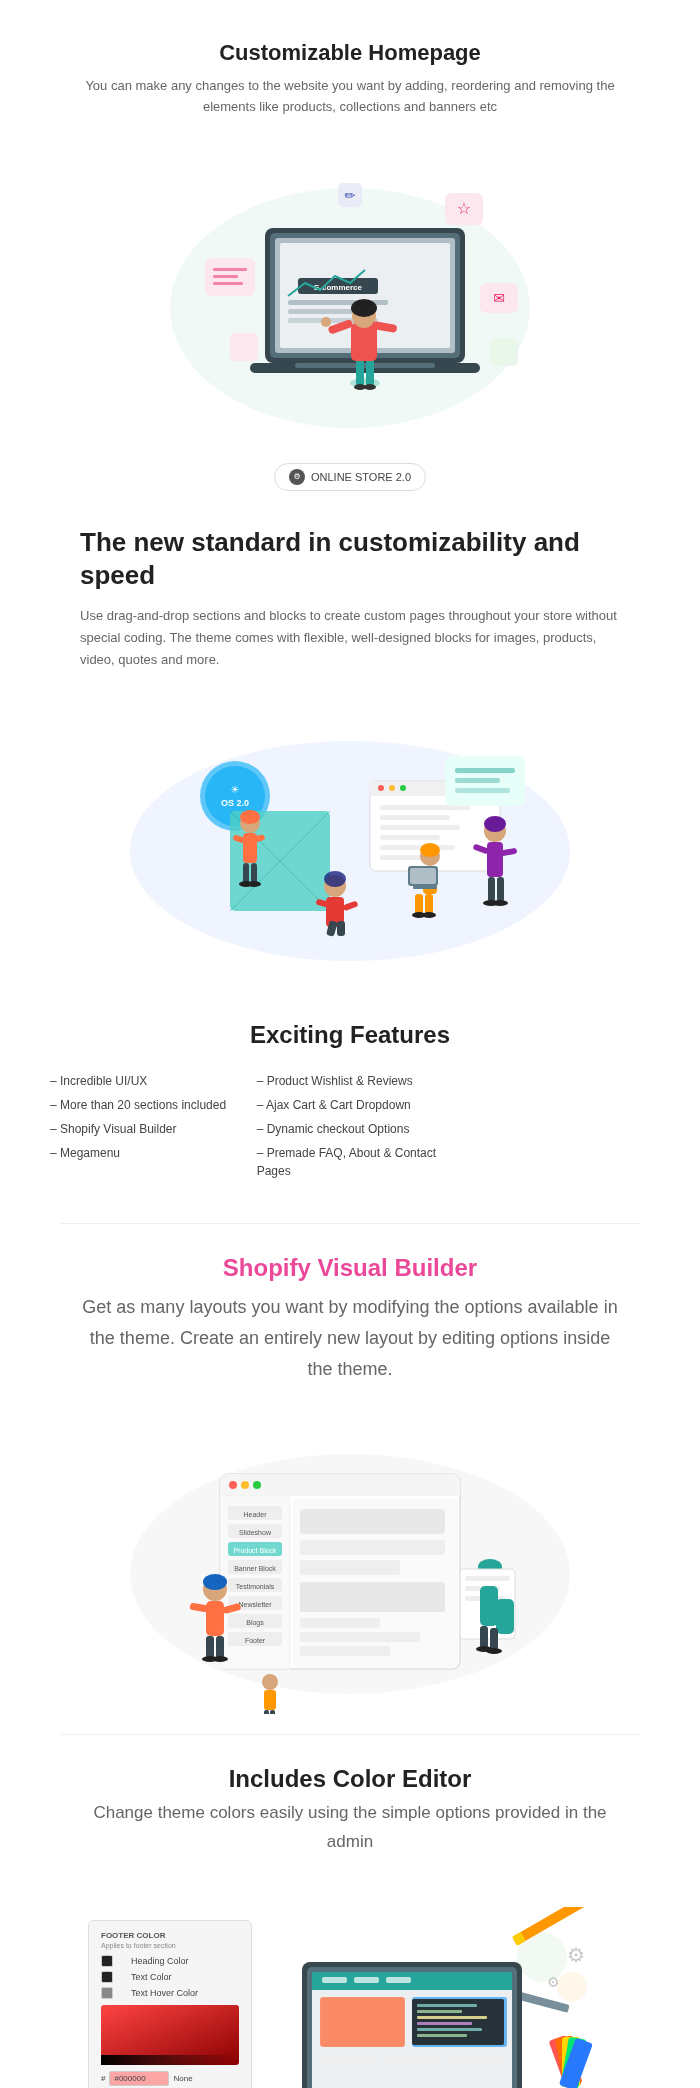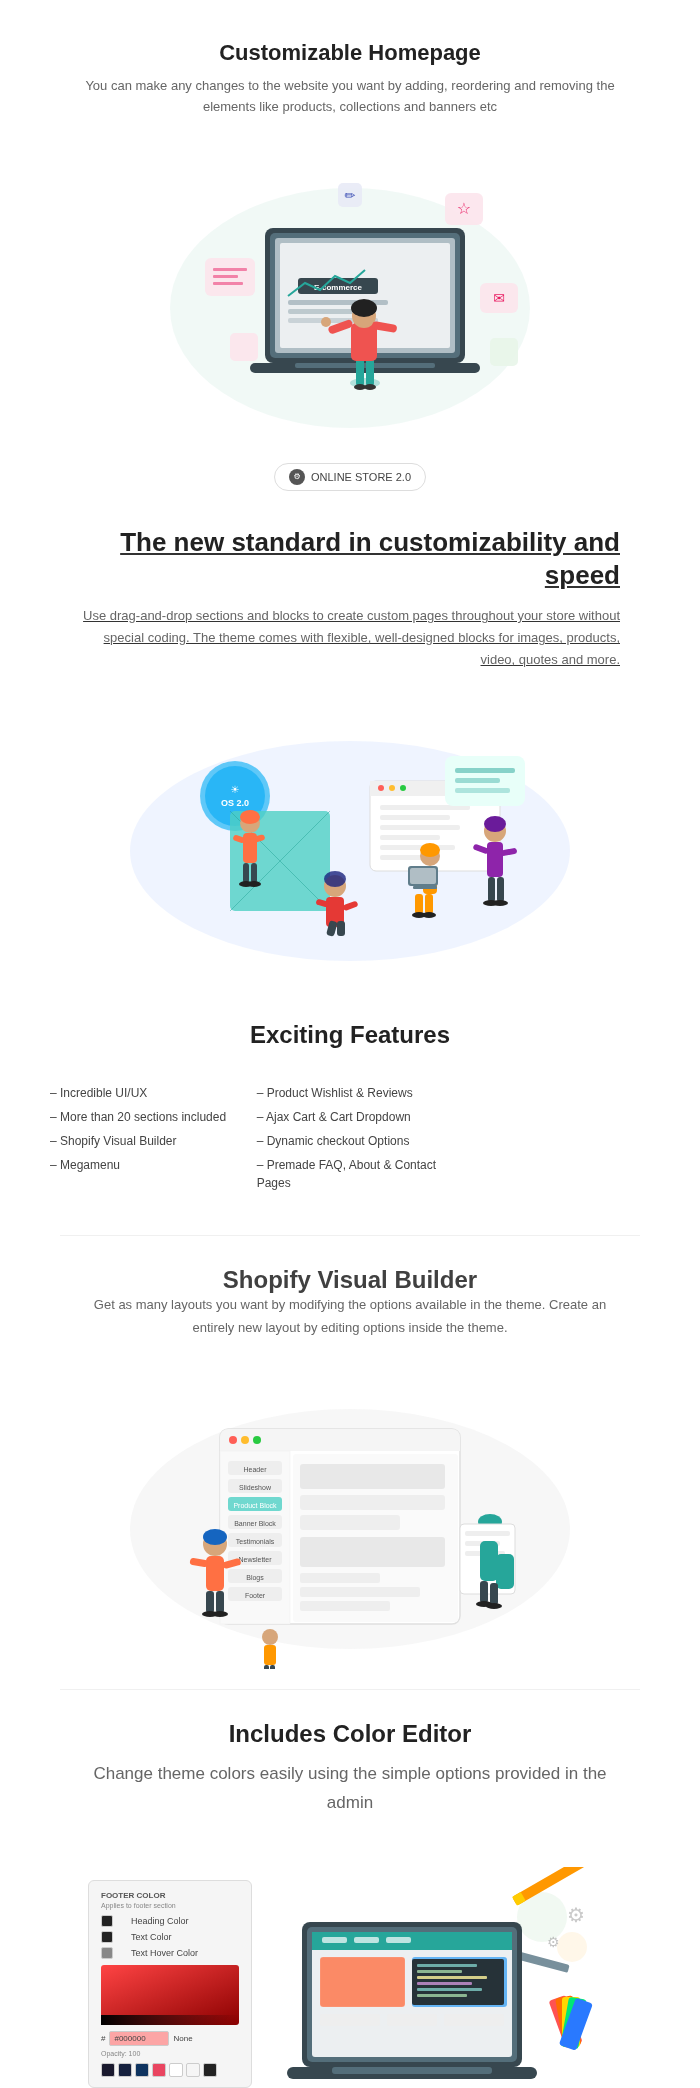--- a/index.html
+++ b/index.html
@@ -59,22 +59,21 @@
       justify-content: center;
     }
     .badge-online-store .badge-icon span {
       color: #fff;
       font-size: 8px;
     }
 
     
     .section-2 {
       padding: 10px 80px 30px;
-      text-align: right;
-      text-decoration: underline;
+      text-align: left;
     }
     .section-2 h2 {
       font-size: 26px;
       font-weight: 700;
       color: #222;
       line-height: 1.3;
       margin-bottom: 12px;
     }
     .section-2 p {
       font-size: 13px;
@@ -84,21 +83,21 @@
 
     
     .section-3 {
       padding: 30px 50px 30px;
       text-align: center;
     }
     .section-3 h2 {
       font-size: 24px;
       font-weight: 700;
       color: #222;
-      margin-bottom: 32px;
+      margin-bottom: 20px;
     }
     .features-grid {
       display: grid;
       grid-template-columns: 1fr 1fr 1fr;
       gap: 4px 20px;
       text-align: left;
       font-size: 12px;
       color: #444;
     }
     .features-grid .feature-item {
@@ -107,38 +106,39 @@
     }
 
     
     .section-4 {
       padding: 20px 80px 20px;
       text-align: center;
     }
     .section-4 h2 {
       font-size: 24px;
       font-weight: 700;
-      color: #404040;
+      color: #ec4899;
+      margin-bottom: 10px;
     }
     .section-4 p {
-      font-size: 13px;
+      font-size: 18px;
       color: #666;
       line-height: 1.7;
     }
 
     
     .section-5 {
       padding: 20px 80px 30px;
       text-align: center;
     }
     .section-5 h2 {
       font-size: 24px;
       font-weight: 700;
       color: #222;
-      margin-bottom: 12px;
+      margin-bottom: 6px;
     }
     .section-5 p {
       font-size: 17px;
       color: #666;
       line-height: 1.7;
     }
 
     
     .color-editor-row {
       display: flex;

